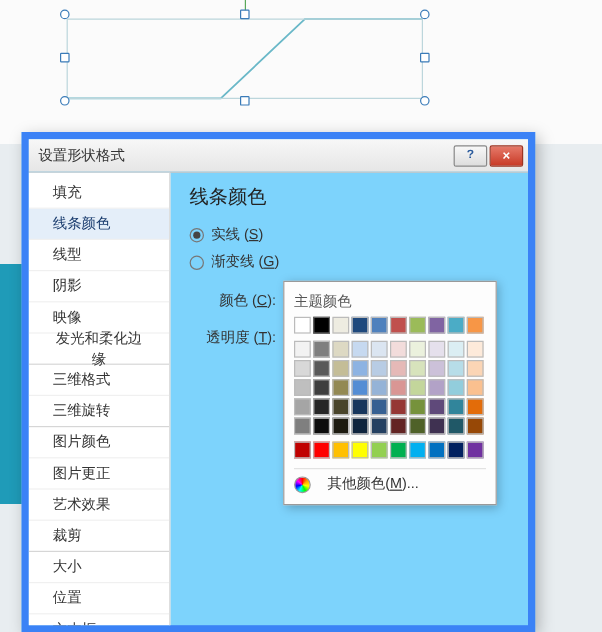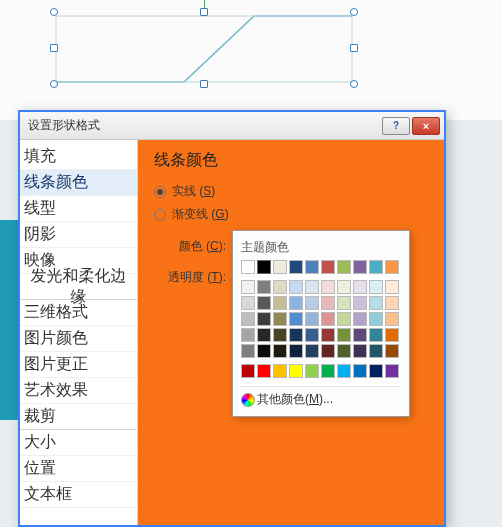--- a/index.html
+++ b/index.html
@@ -18,32 +18,32 @@
 .h-bl { bottom: -4px; left: -4px; }
 .h-br { bottom: -4px; right: -4px; }
 .h-tm { top: -4px; left: 50%; margin-left: -4px; }
 .h-bm { bottom: -4px; left: 50%; margin-left: -4px; }
 .h-ml { top: 50%; left: -4px; margin-top: -4px; }
 .h-mr { top: 50%; right: -4px; margin-top: -4px; }
 .rot-line { position: absolute; top: -14px; left: 50%; width: 1px; height: 12px; background: #5aa85a; }
 .shape-line { position: absolute; stroke: #6ab8c8; stroke-width: 1.5; fill: none; }
 
 
-.dialog { position: absolute; top: 110px; left: 18px; width: 428px; height: 417px; background: #f97316; border: 2px solid #3b82f6; box-shadow: 3px 3px 12px rgba(0,0,0,0.25); }
+.dialog { position: absolute; top: 110px; left: 18px; width: 428px; height: 417px; background: #7dd3fc; border: 6px solid #3b82f6; box-shadow: 3px 3px 12px rgba(0,0,0,0.25); }
 .titlebar { height: 28px; background: linear-gradient(#f7f7f7,#e6e6e6); border-bottom: 1px solid #c8c8c8; display: flex; align-items: center; padding: 0 4px 0 8px; }
 .titlebar-title { font-size: 12px; color: #333; flex: 1; }
 .titlebar-btn { width: 28px; height: 18px; margin-left: 2px; border: 1px solid #888; background: linear-gradient(#f8f8f8,#ddd); display: flex; align-items: center; justify-content: center; font-size: 10px; color: #444; border-radius: 2px; }
 .titlebar-btn.close { background: linear-gradient(#e67a6a,#c83a26); border-color: #9c3422; color: #fff; font-weight: bold; font-size: 11px; }
 .titlebar-btn.help { color: #2a5a9c; font-weight: bold; }
 
 .dialog-body { display: flex; height: calc(100% - 28px); }
 
 
 .sidebar { width: 118px; background: #fff; border-right: 1px solid #d6d6d6; padding: 4px 0; overflow: hidden; }
-.sidebar-item { height: 26px; padding: 0 4px; font-size: 16px; color: #333; display: flex; align-items: center; cursor: pointer; border-bottom: 1px solid #f0f0f0; }
+.sidebar-item { height: 26px; padding: 0 20px; font-size: 12px; color: #333; display: flex; align-items: center; cursor: pointer; border-bottom: 1px solid #f0f0f0; }
 .sidebar-item.selected { background: #e4eef9; color: #1a3c6e; }
 .sidebar-item.sep-after { border-bottom: 1px solid #d6d6d6; text-align: center; }
 
 
 .main-panel { flex: 1; padding: 10px 16px; position: relative; }
 .panel-title { font-size: 16px; color: #222; margin-bottom: 12px; }
 .radio-row { display: flex; align-items: center; font-size: 12px; color: #333; margin-bottom: 6px; gap: 6px; }
 .radio { width: 12px; height: 12px; border: 1px solid #777; border-radius: 50%; display: inline-flex; align-items: center; justify-content: center; }
 .radio.checked::after { content: ""; width: 6px; height: 6px; background: #444; border-radius: 50%; display: block; }
 .accel { text-decoration: underline; }
@@ -55,21 +55,21 @@
 .paint-icon svg { display: block; }
 .chev { font-size: 9px; color: #555; }
 
 
 .color-popup { position: absolute; top: 90px; left: 94px; width: 178px; background: #fdfdfd; border: 1px solid #9a9a9a; box-shadow: 2px 2px 8px rgba(0,0,0,0.25); padding: 6px 8px 8px; }
 .popup-label { font-size: 12px; color: #555; margin: 2px 0 4px; }
 .swatch-grid { display: grid; grid-template-columns: repeat(10, 14px); grid-auto-rows: 14px; gap: 2px; margin-bottom: 6px; }
 .swatch { width: 14px; height: 14px; border: 1px solid #bbb; }
 .swatch.dark { border-color: #666; }
 .std-row { display: grid; grid-template-columns: repeat(10, 14px); gap: 2px; margin-bottom: 8px; }
-.more-row { display: flex; align-items: center; gap: 2px; font-size: 12px; color: #333; padding-top: 4px; border-top: 1px solid #e2e2e2; }
+.more-row { display: flex; align-items: center; gap: 14px; font-size: 12px; color: #333; padding-top: 4px; border-top: 1px solid #e2e2e2; }
 .wheel-icon { width: 14px; height: 14px; border-radius: 50%; background: conic-gradient(red,orange,yellow,lime,cyan,blue,magenta,red); border: 1px solid #999; }
 </style>
 </head>
 <body>
 
 <div class="canvas-bg"></div>
 <div class="teal-stripe"></div>
 
 <div class="shape-box">
   <svg class="shape-line" width="300" height="72">
@@ -100,20 +100,21 @@
   </div>
   <div class="dialog-body">
     <div class="sidebar" id="sidebar">
         <div class="sidebar-item">填充</div>
         <div class="sidebar-item selected">线条颜色</div>
         <div class="sidebar-item">线型</div>
         <div class="sidebar-item">阴影</div>
         <div class="sidebar-item">映像</div>
         <div class="sidebar-item sep-after">发光和柔化边缘</div>
         <div class="sidebar-item">三维格式</div>
+        <div class="sidebar-item sep-after">三维旋转</div>
         <div class="sidebar-item">图片颜色</div>
         <div class="sidebar-item">图片更正</div>
         <div class="sidebar-item">艺术效果</div>
         <div class="sidebar-item sep-after">裁剪</div>
         <div class="sidebar-item">大小</div>
         <div class="sidebar-item">位置</div>
         <div class="sidebar-item">文本框</div>
       </div>
     <div class="main-panel">
       <div class="panel-title">线条颜色</div>

